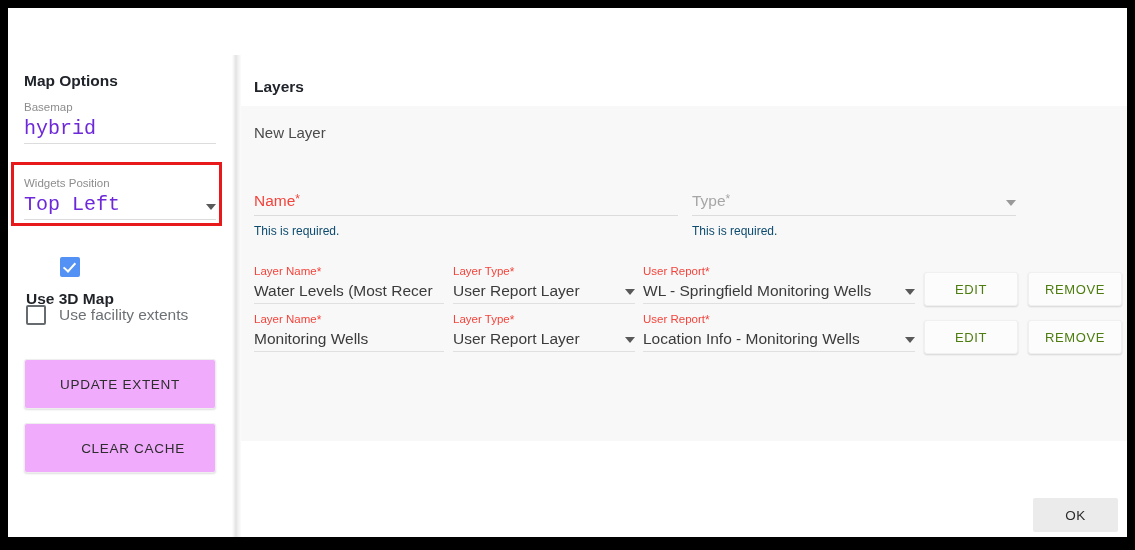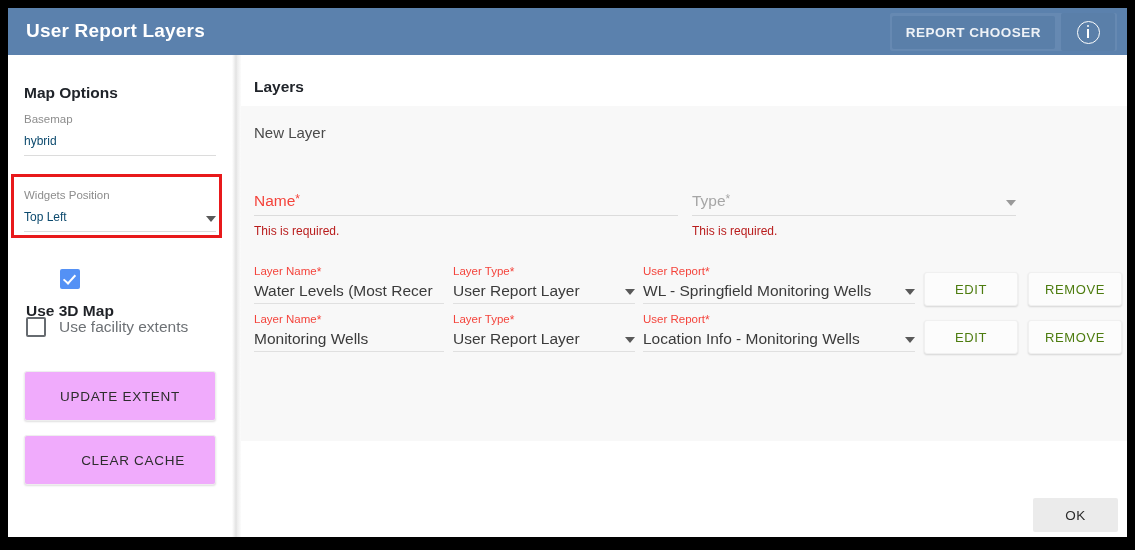--- a/index.html
+++ b/index.html
@@ -97,21 +97,21 @@
     position: absolute;
     left: 9.2px; top: 7.6px;
     width: 2px; height: 9px;
     background: #fff;
   }
 
   
   #sidebar {
     position: absolute;
     left: 0;
-    top: 53px;
+    top: 41px;
     width: 224px;
     height: 482px;
     background: #ffffff;
   }
   #sidebar-divider {
     position: absolute;
     left: 224px;
     top: 47px;
     width: 9px;
     height: 482px;
@@ -138,23 +138,24 @@
     display: block;
   }
   .field-value-row {
     display: flex;
     align-items: flex-end;
     justify-content: space-between;
     border-bottom: 1px solid #dcdcdc;
     padding-bottom: 4px;
   }
   .field-value {
-    font-size: 12px;
-    color: #0c4a6e;
+    font-size: 20px;
+    color: #6d28d9;
     line-height: 20px;
+    font-family: Liberation Mono, monospace;
   }
   .caret {
     width: 0; height: 0;
     border-left: 5px solid transparent;
     border-right: 5px solid transparent;
     border-top: 6px solid #595959;
     margin-bottom: 5px;
   }
 
   #field-basemap { top: 52px; }
@@ -298,21 +299,21 @@
     width: 0; height: 0;
     border-left: 5px solid transparent;
     border-right: 5px solid transparent;
     border-top: 6px solid #9a9a9a;
     margin-bottom: 4px;
   }
   .err-msg {
     position: absolute;
     bottom: 8px;
     font-size: 12px;
-    color: #b91c1c;
+    color: #0c4a6e;
   }
   #err-name { left: 0; }
   #err-type { left: 438px; }
 
   #add-button {
     position: absolute;
     left: 777px;
     top: 41px;
     width: 88px;
     height: 84px;
@@ -402,29 +403,20 @@
     letter-spacing: .6px;
     color: #2b2b2b;
     cursor: pointer;
   }
 </style>
 </head>
 <body>
 
 <div id="dialog">
 
-  <div id="header">
-    <div id="header-title">User Report Layers</div>
-    <div id="header-actions">
-      <button id="report-chooser-btn">REPORT CHOOSER</button>
-      <button id="info-btn">
-        <span class="info-circle"></span>
-      </button>
-    </div>
-  </div>
 
   <div id="sidebar">
     <div id="sidebar-title">Map Options</div>
 
     <div class="field" id="field-basemap">
       <span class="field-label">Basemap</span>
       <div class="field-value-row">
         <span class="field-value">hybrid</span>
       </div>
     </div>

